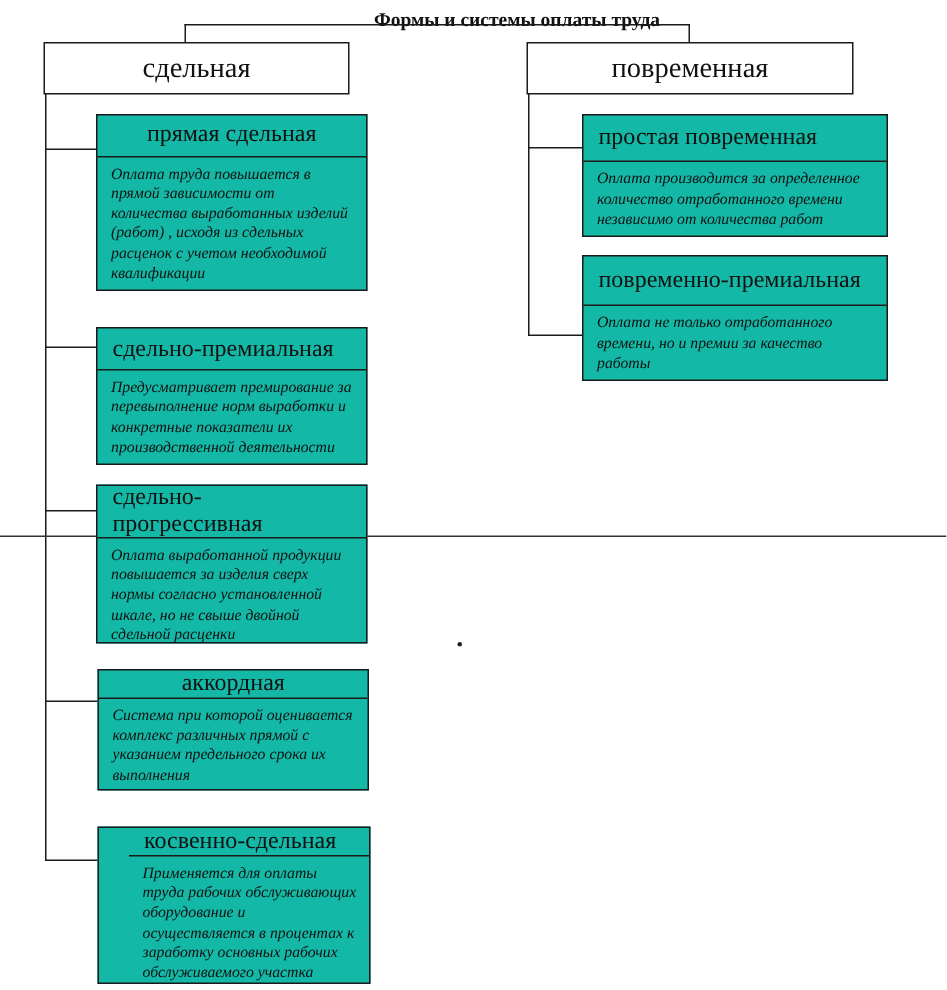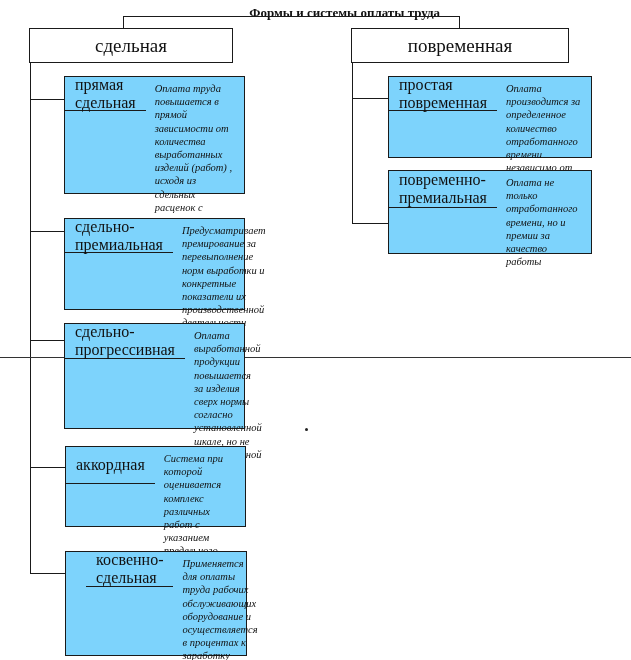--- a/index.html
+++ b/index.html
@@ -14,22 +14,22 @@
     font-weight:bold; font-size:13px; line-height:14px; white-space:nowrap;
     background:transparent; z-index:2;
   }
   .title-strike { position:absolute; left:123px; top:16px; width:337px; height:1px; background:#1a1a1a; z-index:3; }
   .cat {
     position:absolute; border:1px solid #1a1a1a; background:#fff;
     font-size:19px; display:flex; align-items:center; justify-content:center;
     box-sizing:border-box;
   }
   .card {
-    position:absolute; border:1px solid #1a1a1a; background:#7dd3fc; box-sizing:border-box;
-    display:flex; flex-direction:row;
+    position:absolute; border:1px solid #1a1a1a; background:#14b8a6; box-sizing:border-box;
+    display:flex; flex-direction:column;
   }
   .card .head {
     border-bottom:1px solid #1a1a1a; font-size:16px; box-sizing:border-box;
     display:flex; align-items:center; padding:0 10px;
   }
   .card .head.center { justify-content:center; }
   .card .body {
     font-size:10.5px; line-height:13.2px; padding:5px 8px 4px 9px; box-sizing:border-box;font-style:italic;
   }
   .rule { position:absolute; left:0; width:631px; height:1px; background:#333; top:357px; }
@@ -75,21 +75,21 @@
   <div class="body">Предусматривает премирование за перевыполнение норм выработки и конкретные показатели их производственной деятельности</div>
 </div>
 
 <div class="card" style="left:64px;top:323px;width:181px;height:106px;">
   <div class="head" style="height:35px;">сдельно-прогрессивная</div>
   <div class="body">Оплата выработанной продукции повышается за изделия сверх нормы согласно установленной шкале, но не свыше двойной сдельной расценки</div>
 </div>
 
 <div class="card" style="left:65px;top:446px;width:181px;height:81px;">
   <div class="head center" style="height:37px;">аккордная</div>
-  <div class="body">Система при которой оценивается комплекс различных работ с указанием предельного срока их выполнения</div>
+  <div class="body">Система при которой оценивается комплекс различных прямой с указанием предельного срока их выполнения</div>
 </div>
 
 <div class="card" style="left:65px;top:551px;width:182px;height:105px;padding-left:20px;">
   <div class="head" style="height:35px;">косвенно-сдельная</div>
   <div class="body">Применяется для оплаты труда рабочих обслуживающих оборудование и осуществляется в процентах к заработку основных рабочих обслуживаемого участка</div>
 </div>
 
 <div class="card" style="left:388px;top:76px;width:204px;height:82px;">
   <div class="head" style="height:34px;">простая повременная</div>
   <div class="body">Оплата производится за определенное количество отработанного времени независимо от количества работ</div>

